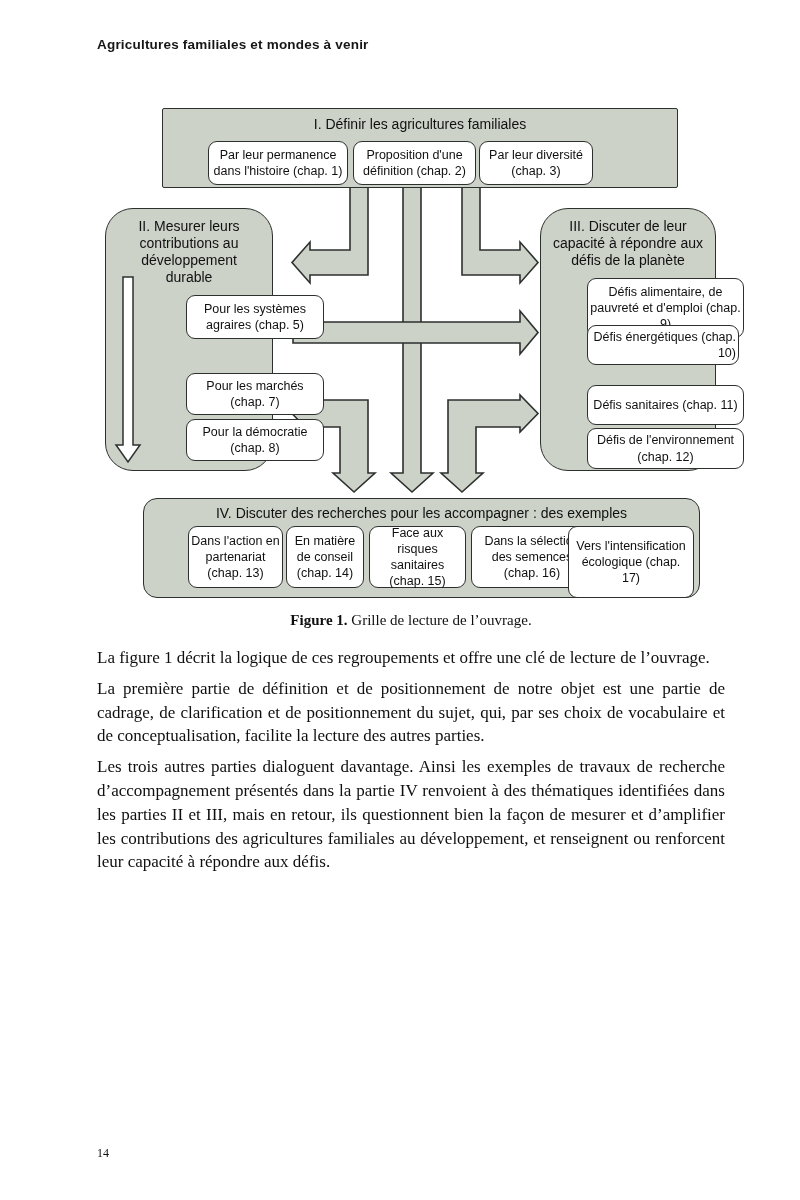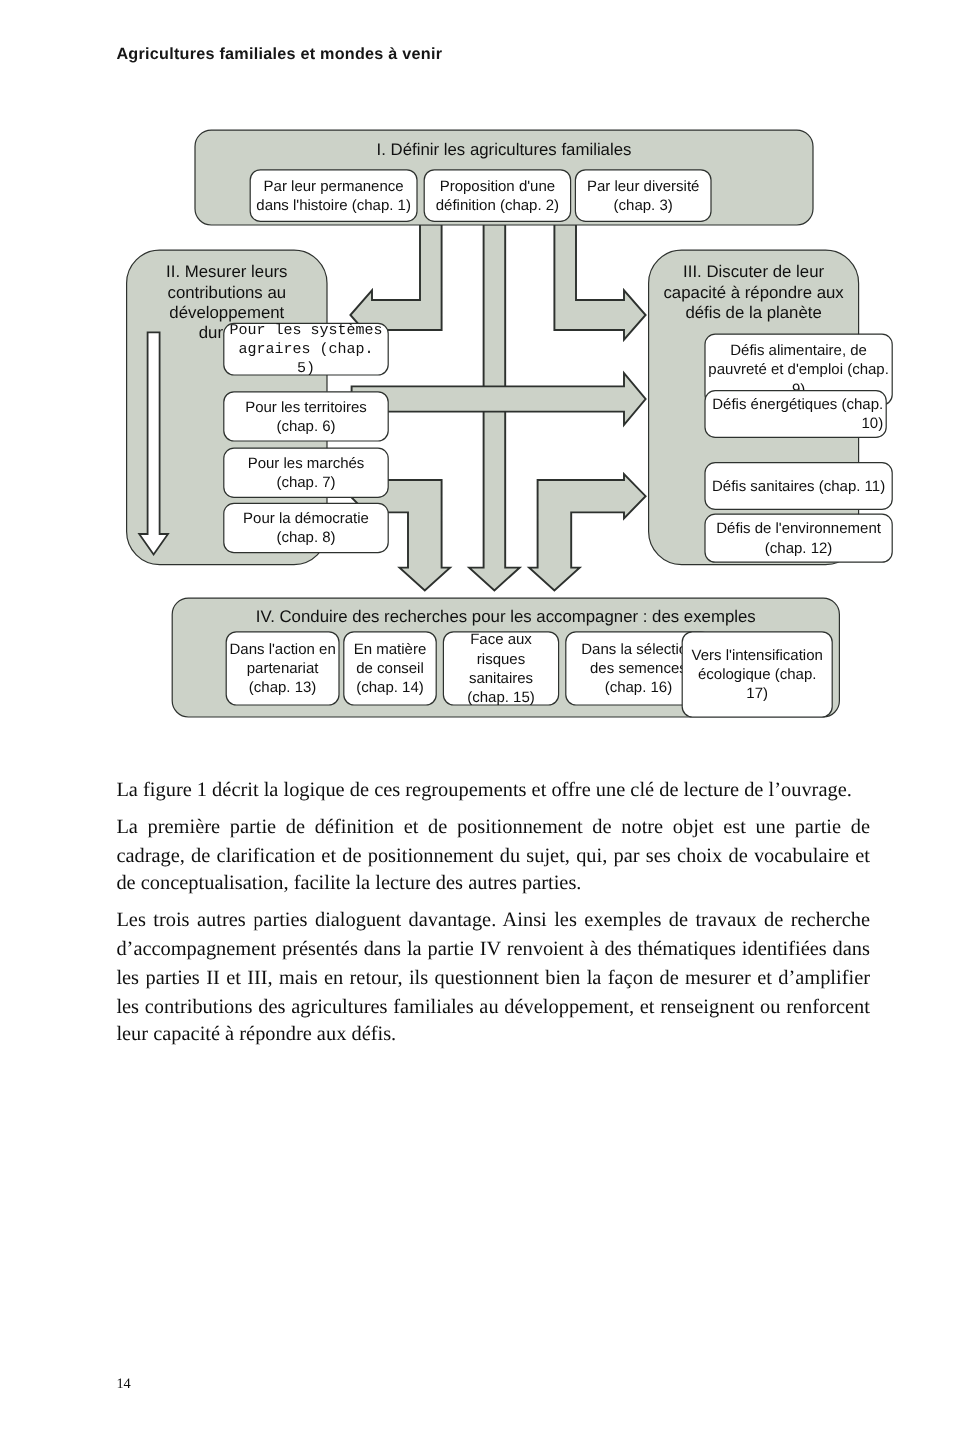--- a/index.html
+++ b/index.html
@@ -36,21 +36,21 @@
   .section{
     position:absolute;z-index:1;box-sizing:border-box;
     background:var(--box-fill,#ccd2c8);
     border:1.7px solid var(--box-border,#2d312e);
     font-family:"Liberation Sans", sans-serif;
   }
   .sec-title{
     text-align:center;font-size:14px;line-height:1.22;color:#101010;
     padding:0 10px;
   }
-  .sec-i  {left:62px; top:3px;   width:516px;height:80px; border-radius:14px;}
+  .sec-i  {left:62px; top:3px;   width:516px;height:80px; border-radius:2px;}
   .sec-ii {left:5px;  top:103px; width:168px;height:263px;border-radius:28px;}
   .sec-iii{left:440px;top:103px; width:176px;height:263px;border-radius:28px;}
   .sec-iv {left:43px; top:393px; width:557px;height:100px;border-radius:14px;}
   .sec-i .sec-title{padding-top:7px;}
   .sec-ii .sec-title{padding-top:9px;}
   .sec-iii .sec-title{padding-top:9px;}
   .sec-iv .sec-title{padding-top:6px;}
   .sub{
     position:absolute;box-sizing:border-box;
     background:var(--subbox-fill,#ffffff);
@@ -61,21 +61,21 @@
     font-size:12.5px;line-height:1.3;color:#101010;
     padding:1px 2px;
     margin-left:40px;
   }
   
   .b1{left:5px;  top:32px;width:140px;height:44px;}
   .b2{left:150px;top:32px;width:123px;height:44px;}
   .b3{left:276px;top:32px;width:114px;height:44px;}
   .b4{left:393px;top:32px;width:118px;height:44px;}
   
-  .b5{left:40px;top:60px; width:138px;height:44px;font-family:Liberation Mono, monospace;}
+  .b5{left:40px;top:86px; width:138px;height:44px;}
   .b6{left:40px;top:117px;width:138px;height:42px;}
   .b7{left:40px;top:164px;width:138px;height:42px;}
   .b8{left:40px;top:210px;width:138px;height:42px;}
   
   .b9 {left:6px;top:69px; width:157px;height:60px;}
   .b10{left:6px;top:116px;width:152px;height:40px;text-align:right;}
   .b11{left:6px;top:176px;width:157px;height:40px;}
   .b12{left:6px;top:219px;width:157px;height:41px;}
   
   .b13{left:4px;  top:27px;width:95px; height:62px;text-align:center;}
@@ -120,48 +120,50 @@
     <div class="section sec-i">
       <div class="sec-title">I. Définir les agricultures familiales</div>
       <div class="sub b1">Par leur permanence dans l'histoire (chap. 1)</div>
       <div class="sub b2">Proposition d'une définition (chap. 2)</div>
       <div class="sub b3">Par leur diversité (chap. 3)</div>
     </div>
 
     <div class="section sec-ii">
       <div class="sec-title">II. Mesurer leurs contributions au développement durable</div>
       <div class="sub b5">Pour les systèmes agraires (chap. 5)</div>
-      <div class="sub b6">Pour les territoires (chap. 6)</div>
       <div class="sub b7">Pour les marchés (chap. 7)</div>
       <div class="sub b8">Pour la démocratie (chap. 8)</div>
     </div>
 
     <div class="section sec-iii">
       <div class="sec-title">III. Discuter de leur capacité à répondre aux défis de la planète</div>
       <div class="sub b9">Défis alimentaire, de pauvreté et d'emploi (chap. 9)</div>
       <div class="sub b10">Défis énergétiques (chap. 10)</div>
       <div class="sub b11">Défis sanitaires (chap. 11)</div>
       <div class="sub b12">Défis de l'environnement (chap. 12)</div>
     </div>
 
     <div class="section sec-iv">
-      <div class="sec-title">IV. Conduire des recherches pour les accompagner : des exemples</div>
+      <div class="sec-title">IV. Discuter des recherches pour les accompagner : des exemples</div>
       <div class="sub b13">Dans l'action en partenariat (chap. 13)</div>
       <div class="sub b14">En matière de conseil (chap. 14)</div>
       <div class="sub b15">Face aux risques sanitaires (chap. 15)</div>
       <div class="sub b16">Dans la sélection des semences (chap. 16)</div>
       <div class="sub b17">Vers l'intensification écologique (chap. 17)</div>
     </div>
 
     <svg class="overlay" viewBox="0 0 620 500" aria-hidden="true">
       <path d="M23,172 L33,172 L33,340 L40,340 L28,357 L16,340 L23,340 Z"></path>
     </svg>
 
   </div>
 
+  <div class="caption">
+    <span class="cap-label">Figure 1.</span><span> Grille de lecture de l’ouvrage.</span>
+  </div>
 
   <div class="body-text">
     <p>La figure 1 décrit la logique de ces regroupements et offre une clé de lecture de l’ouvrage.</p>
     <p>La première partie de définition et de positionnement de notre objet est une partie de cadrage, de clarification et de positionnement du sujet, qui, par ses choix de vocabulaire et de conceptualisation, facilite la lecture des autres parties.</p>
     <p>Les trois autres parties dialoguent davantage. Ainsi les exemples de travaux de recherche d’accompagnement présentés dans la partie IV renvoient à des thématiques identifiées dans les parties II et III, mais en retour, ils questionnent bien la façon de mesurer et d’amplifier les contributions des agricultures familiales au développement, et renseignent ou renforcent leur capacité à répondre aux défis.</p>
   </div>
 
   <div class="page-number">14</div>
 
 </div>

